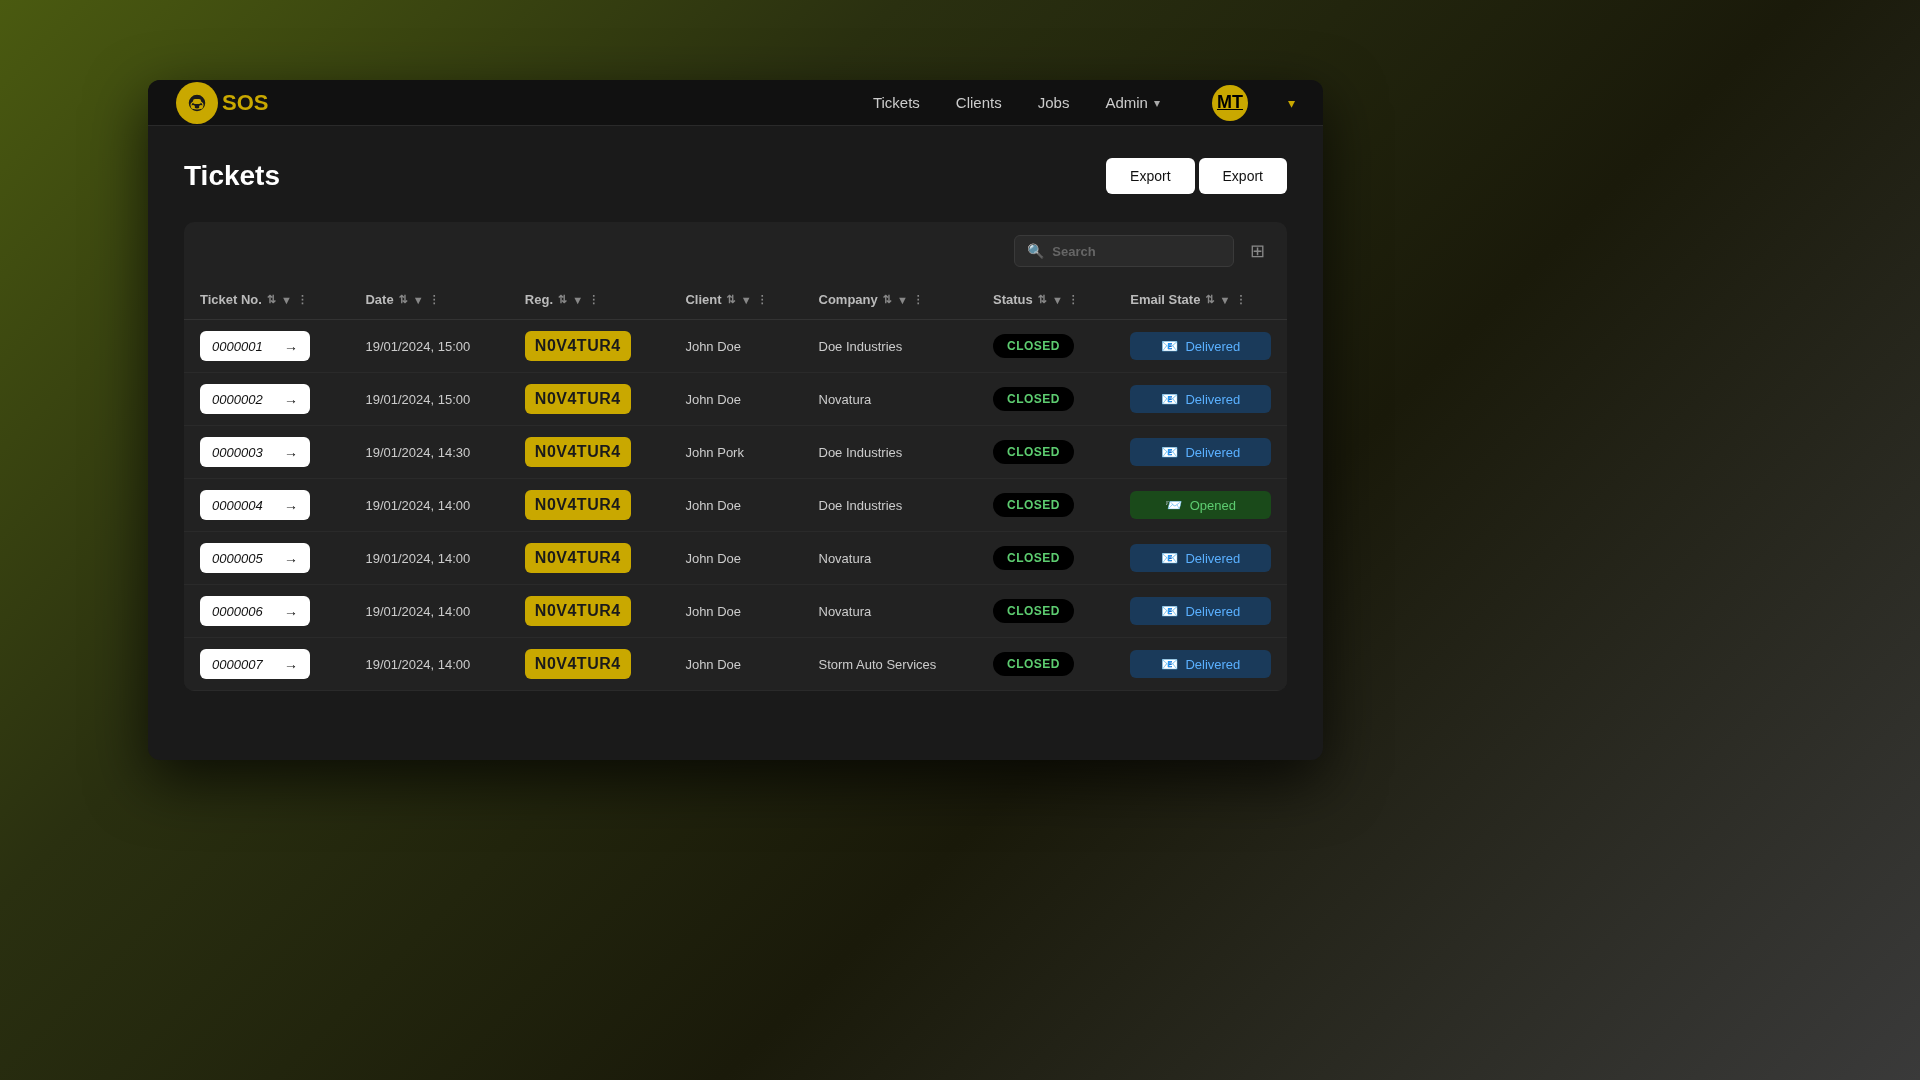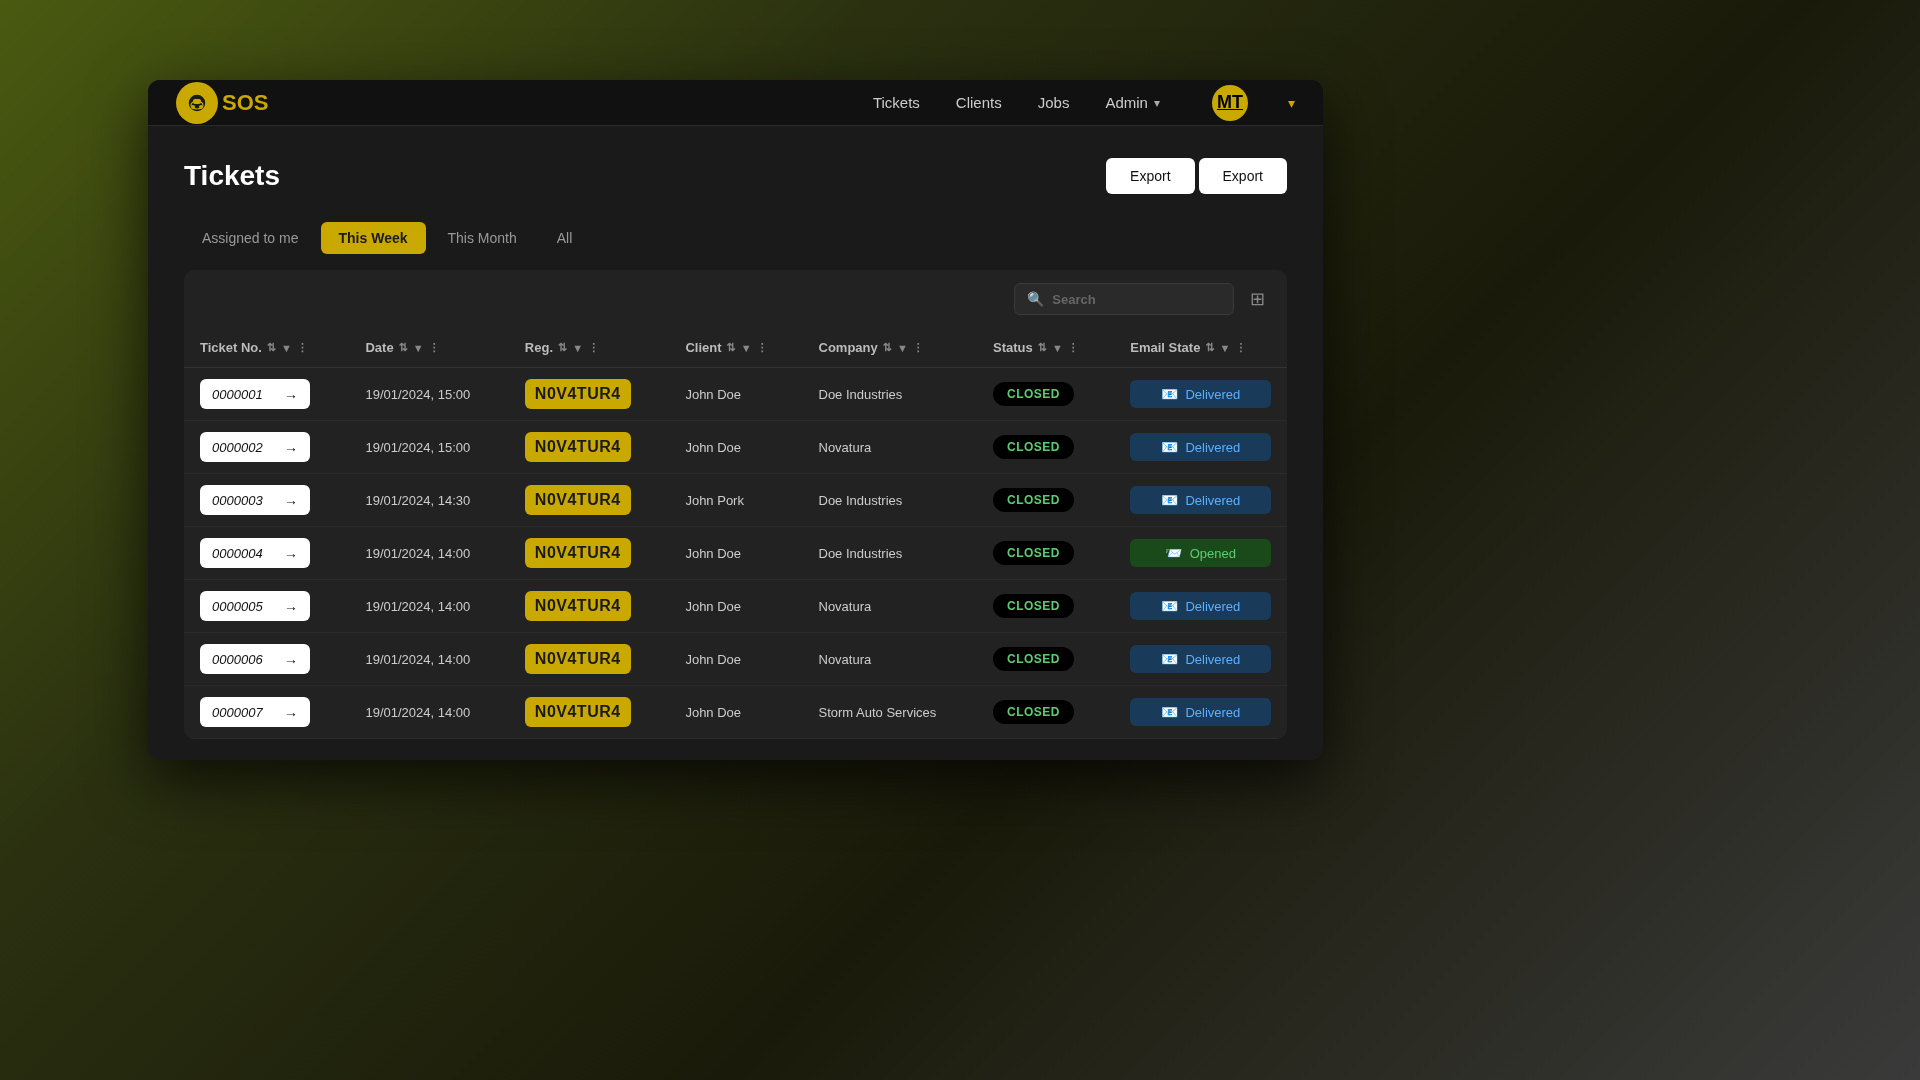--- a/index.html
+++ b/index.html
@@ -352,26 +352,20 @@
   <div class="main-content">
 
     <div class="page-header">
       <h1 class="page-title">Tickets</h1>
       <div class="header-buttons">
         <button class="btn-export">Export</button>
         <button class="btn-import">Export</button>
       </div>
     </div>
 
-    <div class="tabs">
-      <button class="tab">Assigned to me</button>
-      <button class="tab active">This Week</button>
-      <button class="tab">This Month</button>
-      <button class="tab">All</button>
-    </div>
 
     <div class="table-container">
 
       <div class="table-toolbar">
         <div class="search-box">
           <span class="search-icon">🔍</span>
           <input class="search-input" type="text" placeholder="Search" style="">
         </div>
         <span class="grid-icon">⊞</span>
       </div>

